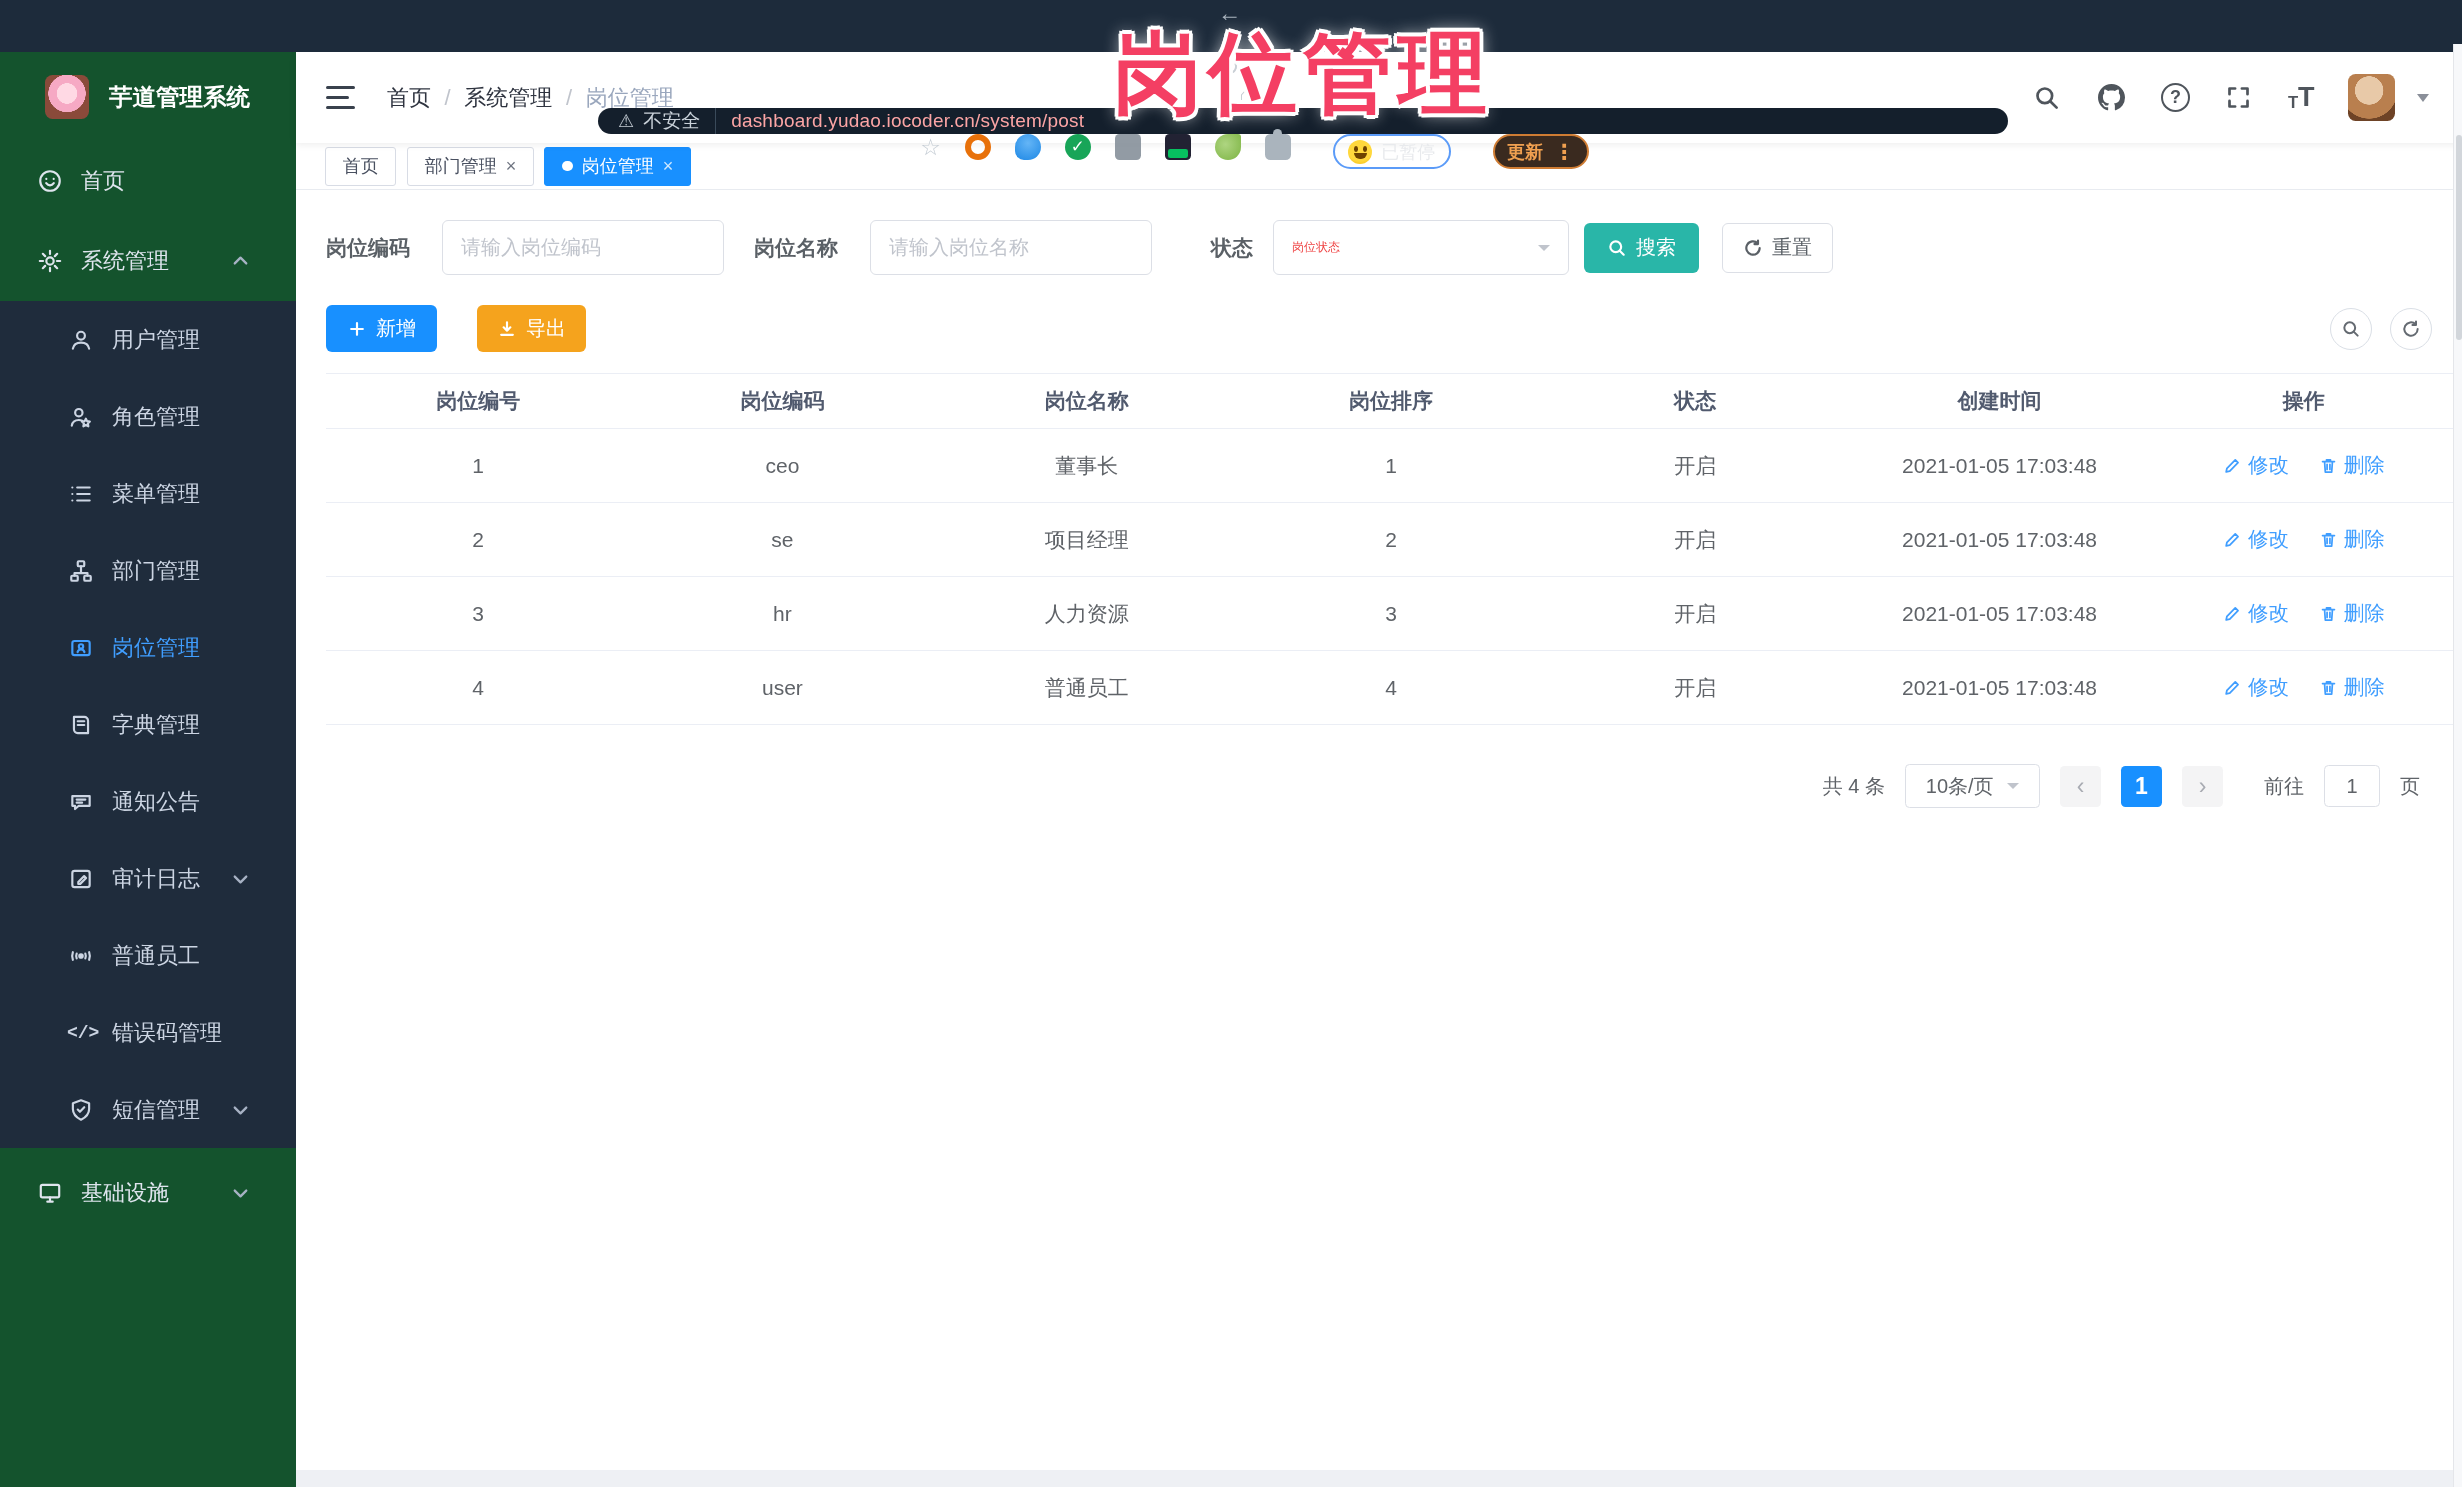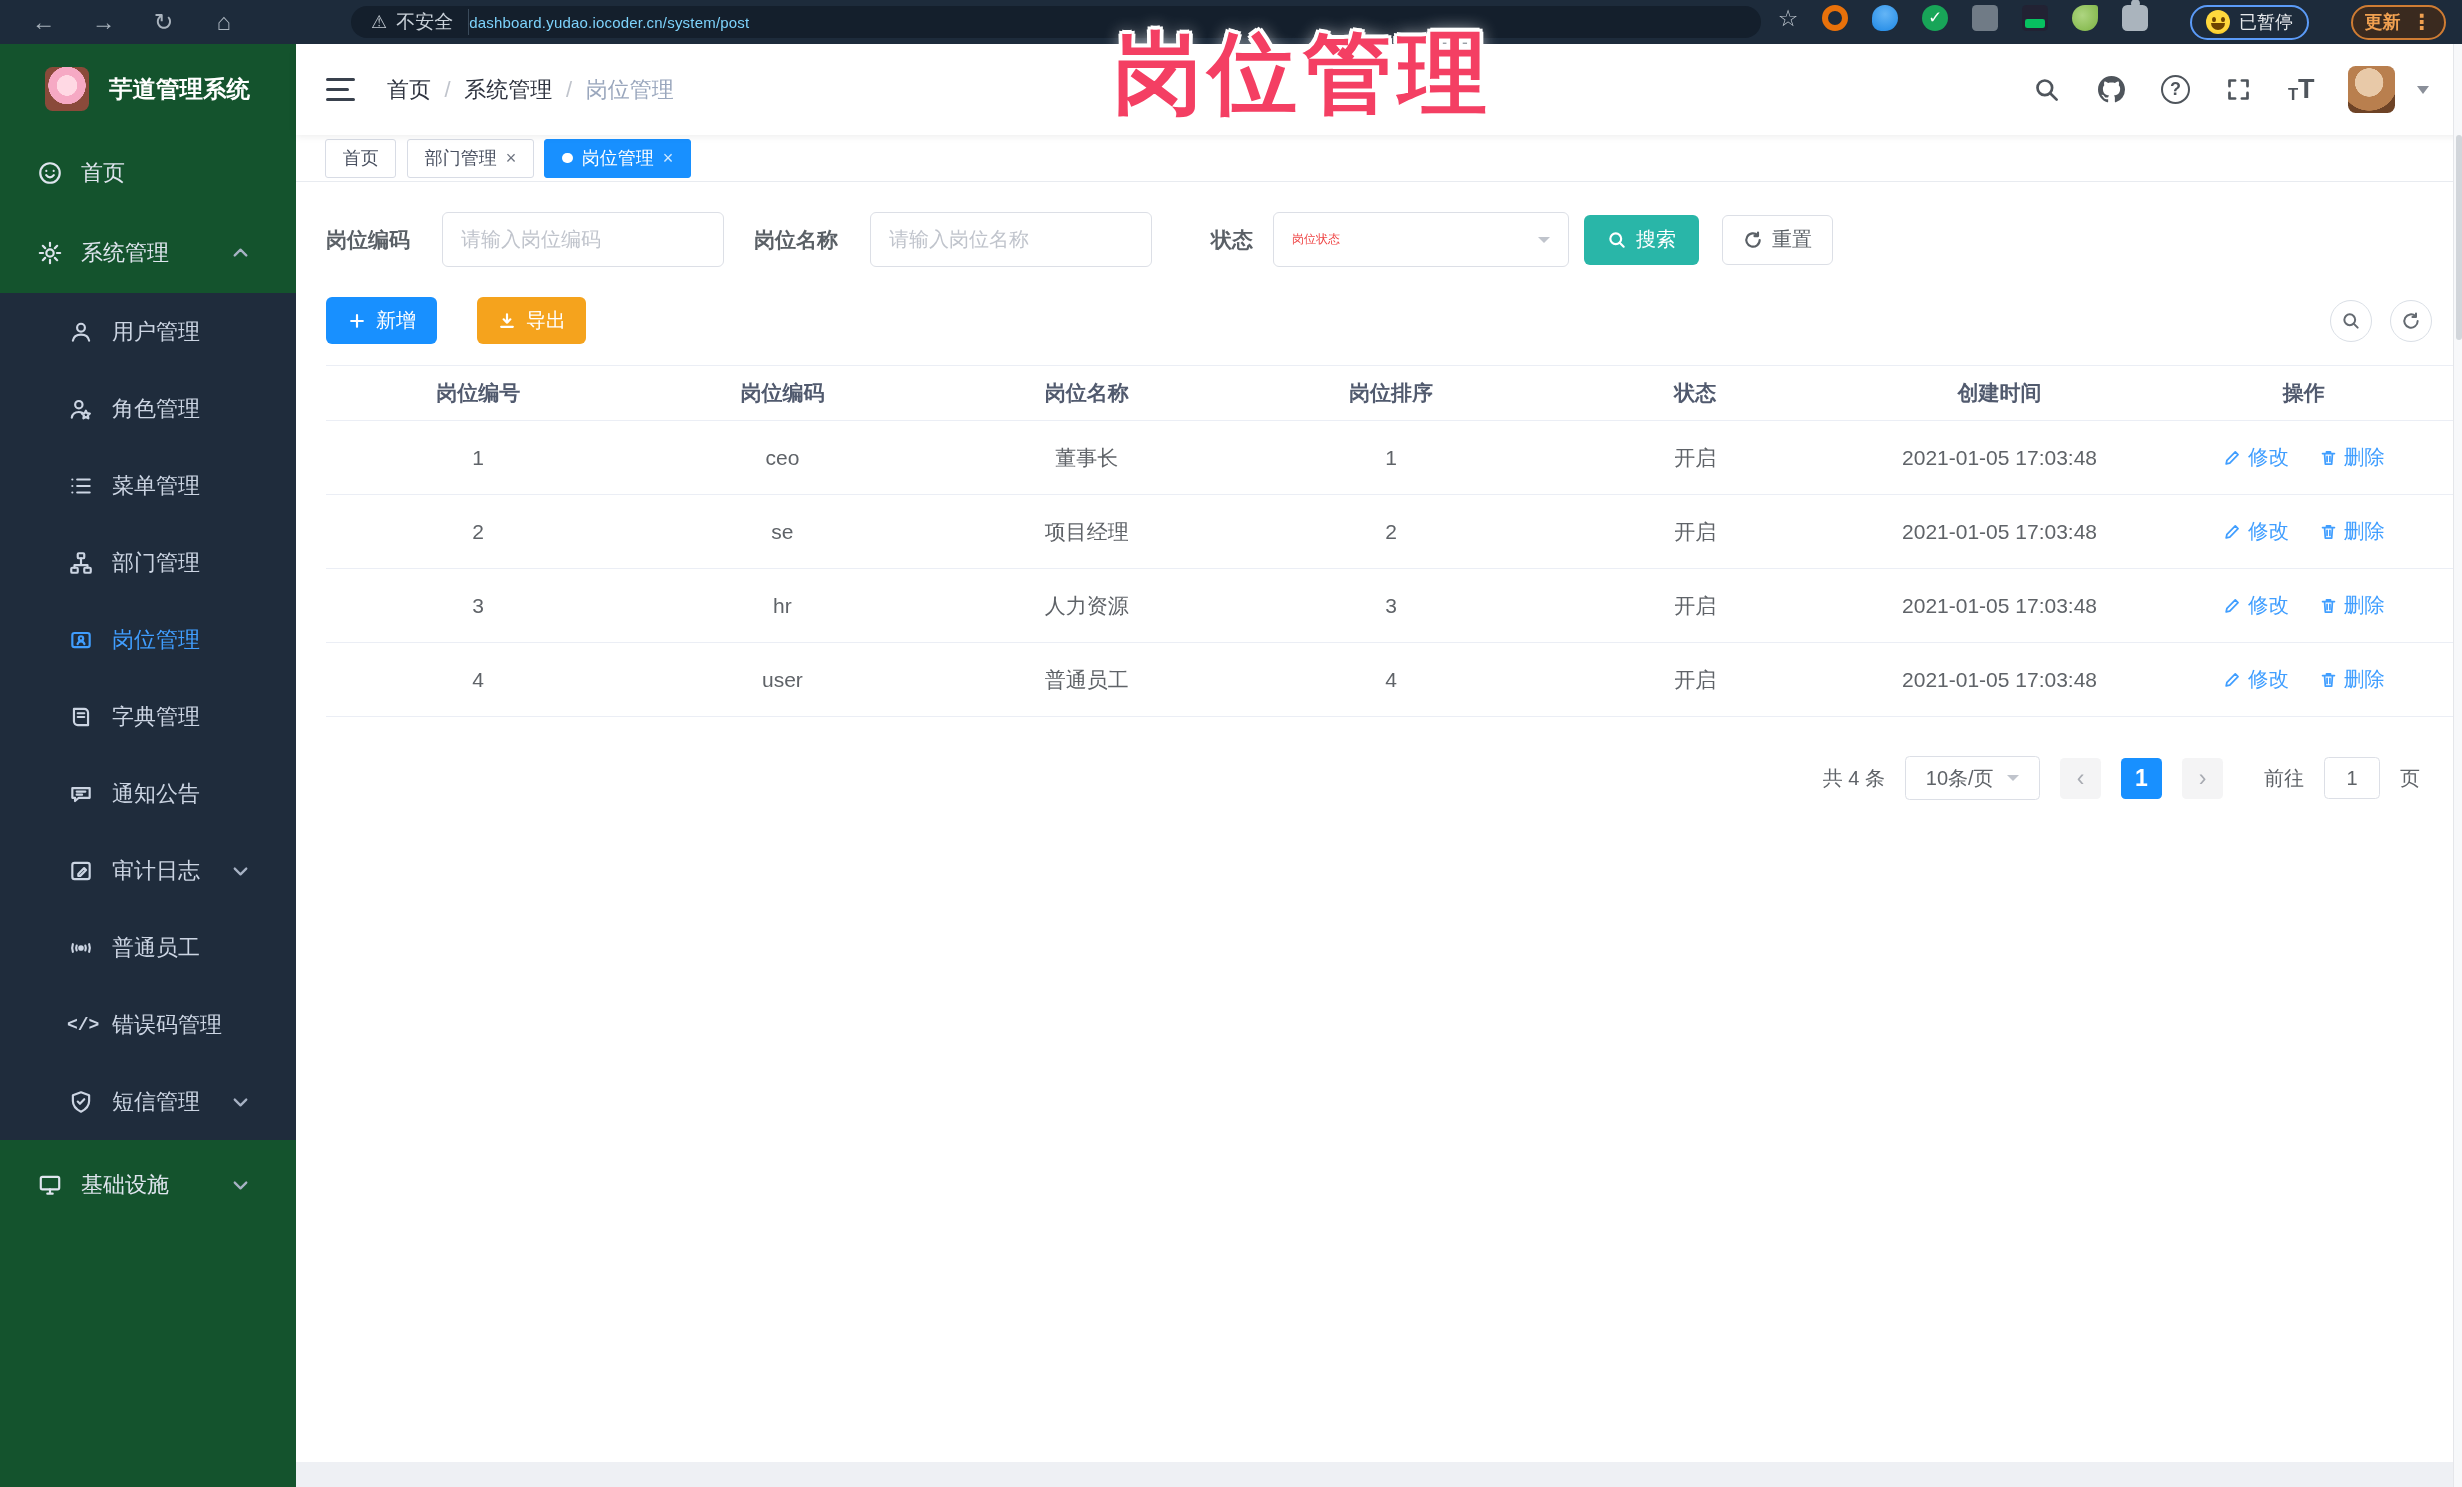--- a/index.html
+++ b/index.html
@@ -1,28 +1,28 @@
 <!DOCTYPE html>
 <html style="font-size:12px"><head>
 <meta charset="utf-8">
 <style>
   * { margin:0; padding:0; box-sizing:border-box; }
   html,body { width:2462px; height:1488px; overflow:hidden; }
   body { font-family:"Liberation Sans","DejaVu Sans",sans-serif; background:#fff; position:relative; }
   .screen { width:2462px; height:1488px; position:relative; overflow:hidden; }
 
   
-  .chrome { height:44px; background:#1d2b3b; display:flex; align-items:center; padding-left:30px; position:relative; z-index:5; }
+  .chrome { height:52px; background:#1d2b3b; display:flex; align-items:center; padding-left:30px; position:relative; z-index:5;flex-direction:column; }
   .nav-ic { width:27px; height:27px; color:#a9b3bd; font-size:23.5px; line-height:27px; text-align:center; margin-right:33px; cursor:pointer; }
   .i-back::before{content:"←"} .i-fwd::before{content:"→"} .i-reload::before{content:"↻"} .i-home::before{content:"⌂"}
   .url-pill { margin-left:114px; width:1410px; height:32px; background:#141f2c; border-radius:16px; display:flex; align-items:center; padding:0 20px; }
   .warn-ic { color:#c3cbd3; font-size:18px; margin-right:9px; }
   .warn-ic::before{content:"⚠"}
   .sec-label { color:#c9d1d9; font-size:19px; padding-right:15px; border-right:1.5px solid #3a4a5a; }
-  .url-text { color:#7dd3fc; font-size:15px; margin-left:0; letter-spacing:0.2px; }
+  .url-text { color:#fca5a5; font-size:19px; margin-left:15px; letter-spacing:0.2px; }
   .ext-row { display:flex; align-items:flex-start; margin-left:16.7px; gap:24px; }
   .star-ic { color:#c3cbd3; font-size:23px; cursor:pointer; }
   .star-ic::before{content:"☆"}
   .ext { width:26px; height:26px; border-radius:6px; cursor:pointer; }
   .ext-orange { border:6px solid #e8710a; border-radius:50%; background:transparent; }
   .ext-blue { background:radial-gradient(circle at 50% 35%, #64b5f6, #1e88e5); border-radius:50% 50% 50% 9px; }
   .ext-green-check { background:#18a558; border-radius:50%; color:#fff; font-size:16.7px; line-height:26px; text-align:center; }
   .ext-green-check::before{content:"✓"}
   .ext-gray { background:#7f8a94; border-radius:4.5px; opacity:.85; }
   .ext-wechat { background:#223; border-radius:4.5px; position:relative; }

